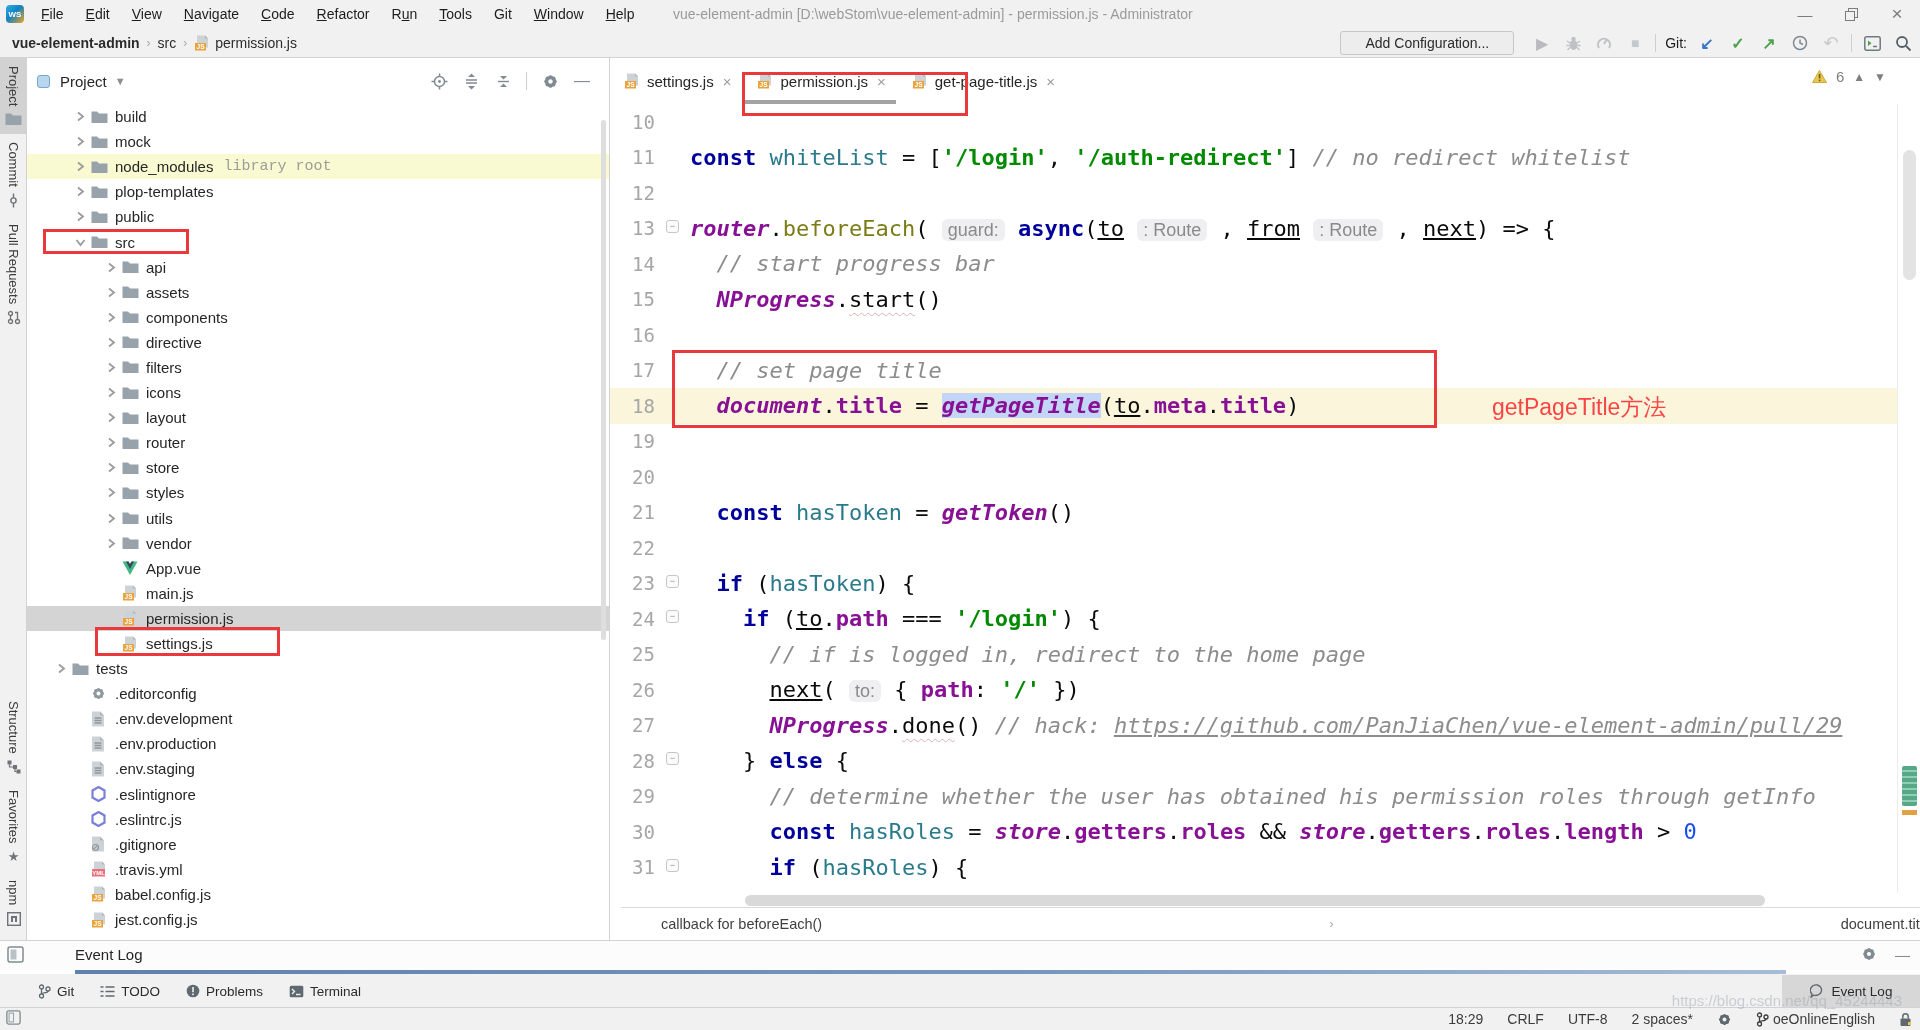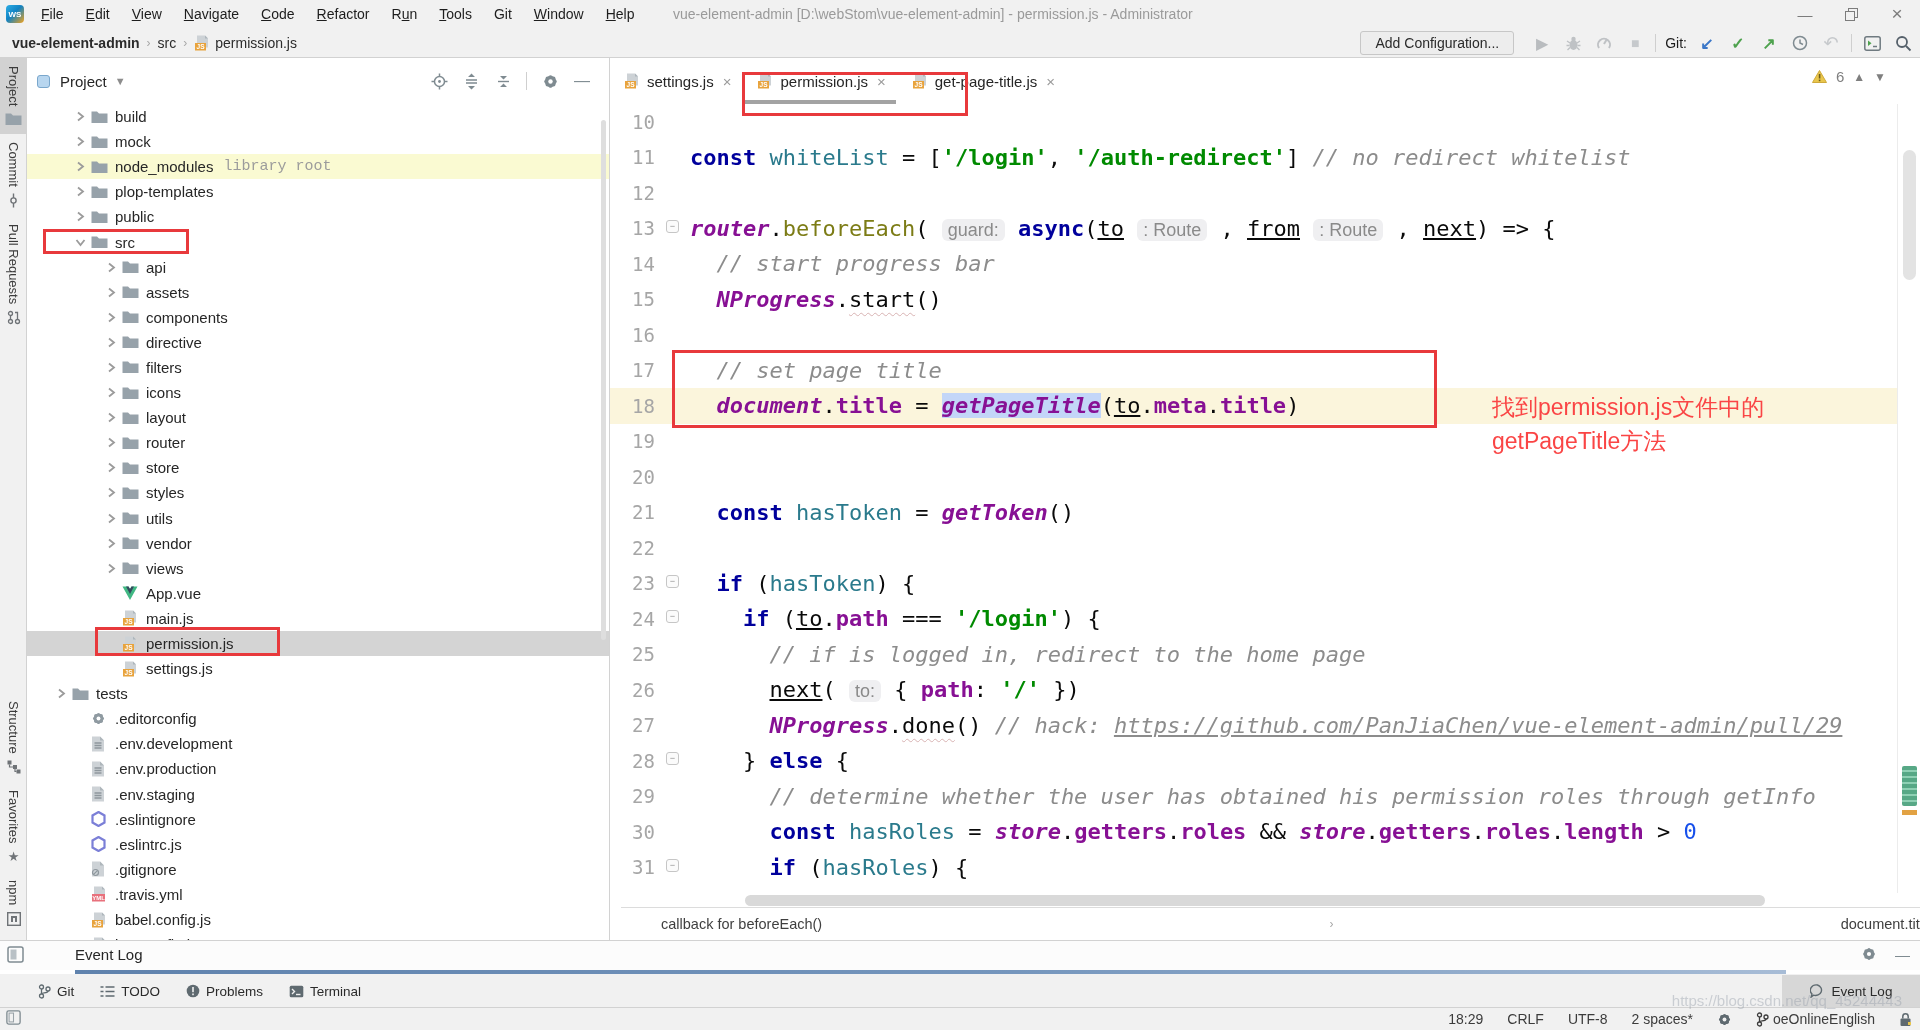--- a/index.html
+++ b/index.html
@@ -22,21 +22,21 @@
   .winbtn { width:46px; height:28px; display:flex; align-items:center; justify-content:center;
     color:#7c7c7c; font-size:15px; }
 
   
   #toolbar { position:absolute; left:0; top:28px; width:1920px; height:30px; background:#f1f1f1;
     border-bottom:1px solid #d2d2d2; display:flex; align-items:center; }
   #crumbs-top { display:flex; align-items:center; margin-left:12px; font-size:14px; color:#2b2b2b; }
   #crumbs-top .crumb-root { font-weight:bold; }
   .crumb-sep { color:#a8a8a8; margin:0 7px; font-size:12px; }
   #toolbar-right { position:absolute; right:6px; top:0; height:30px; display:flex; align-items:center; gap:9px; }
-  #add-config-btn { height:24px; padding:0 14px; font-size:14px; color:#2b2b2b; background:#ededed;
+  #add-config-btn { height:24px; padding:0 24px; font-size:14px; color:#2b2b2b; background:#ededed;
     border:1px solid #c7c7c7; border-radius:3px; margin-right:8px; }
   .tb-ico { width:22px; height:22px; display:flex; align-items:center; justify-content:center; font-size:16px; }
   .tb-sep { width:1px; height:18px; background:#cfcfcf; }
   #git-label { font-size:14px; color:#1d1d1d; }
 
   
   #workspace { position:absolute; left:0; top:58px; width:1920px; height:882px; }
 
   
   #stripe { position:absolute; left:0; top:0; width:27px; height:882px; background:#f1f1f1;
@@ -614,35 +614,20 @@
                 <svg width="9" height="11" viewBox="0 0 9 11">
                   <path d="M2 1.5 L7 5.5 L2 9.5" fill="none" stroke="#9b9b9b" stroke-width="1.8"></path>
                 </svg>
               </span>
               <span class="tr-icon">
                 <svg width="17" height="14" viewBox="0 0 17 14">
                   <path d="M0.5 1.5 h5.5 l2 2 h8.5 v9.5 h-16 Z" fill="#97a2aa"></path>
                 </svg>
               </span>
               <span class="tr-label">vendor</span>
-            </span>
-          </div>
-          <div class="tree-row" style="padding-left: 73px;">
-            <span class="row-inner">
-              <span class="tr-chev">
-                <svg width="9" height="11" viewBox="0 0 9 11">
-                  <path d="M2 1.5 L7 5.5 L2 9.5" fill="none" stroke="#9b9b9b" stroke-width="1.8"></path>
-                </svg>
-              </span>
-              <span class="tr-icon">
-                <svg width="17" height="14" viewBox="0 0 17 14">
-                  <path d="M0.5 1.5 h5.5 l2 2 h8.5 v9.5 h-16 Z" fill="#97a2aa"></path>
-                </svg>
-              </span>
-              <span class="tr-label">views</span>
             </span>
           </div>
           <div class="tree-row" style="padding-left: 73px;">
             <span class="row-inner">
               <span class="tr-chev"></span>
               <span class="tr-icon">
                 <svg width="16" height="15" viewBox="0 0 16 15">
                   <path d="M0.5 0.5 h6 L8 3 L9.5 0.5 h6 L8 14 Z" fill="#41b883"></path>
                   <path d="M4 0.5 h2.5 L8 3 L9.5 0.5 H12 L8 8 Z" fill="#35495e"></path>
                 </svg>
@@ -1037,17 +1022,16 @@
         </span>
     </div>
   </div>
   <div id="watermark">https://blog.csdn.net/qq_45244443</div>
 
   <div class="red-box" style="left:742px; top:72px; width:226px; height:44px;"></div>
   <div class="red-box" style="left:43px; top:229px; width:146px; height:25px;"></div>
   <div class="red-box" style="left:95px; top:627px; width:185px; height:29px;"></div>
   <div class="red-box" style="left:672px; top:350px; width:765px; height:78px;"></div>
   <div id="annotation">
-    <div>找到permission.js文件中的</div>
     <div>getPageTitle方法</div>
   </div>
 
 </div>
 
 </body></html>

